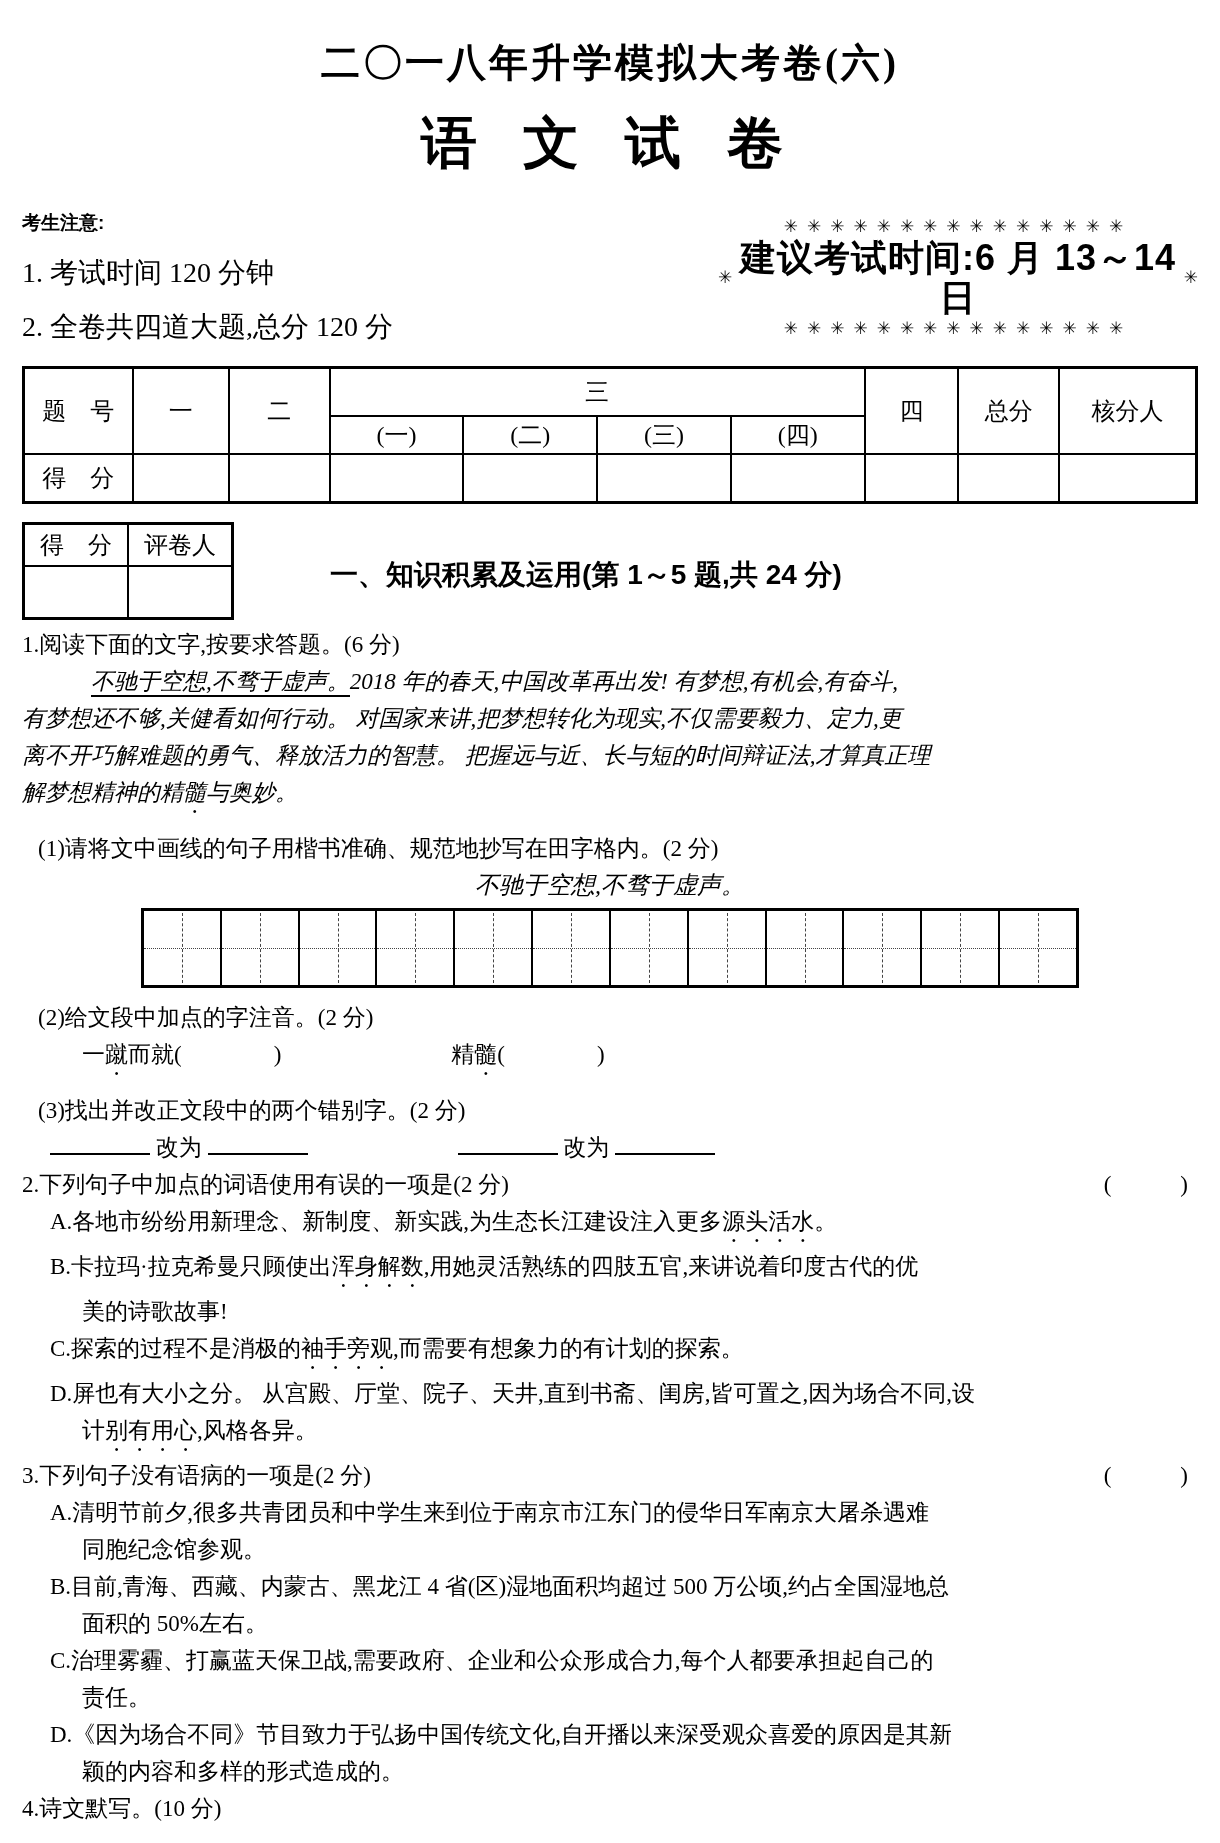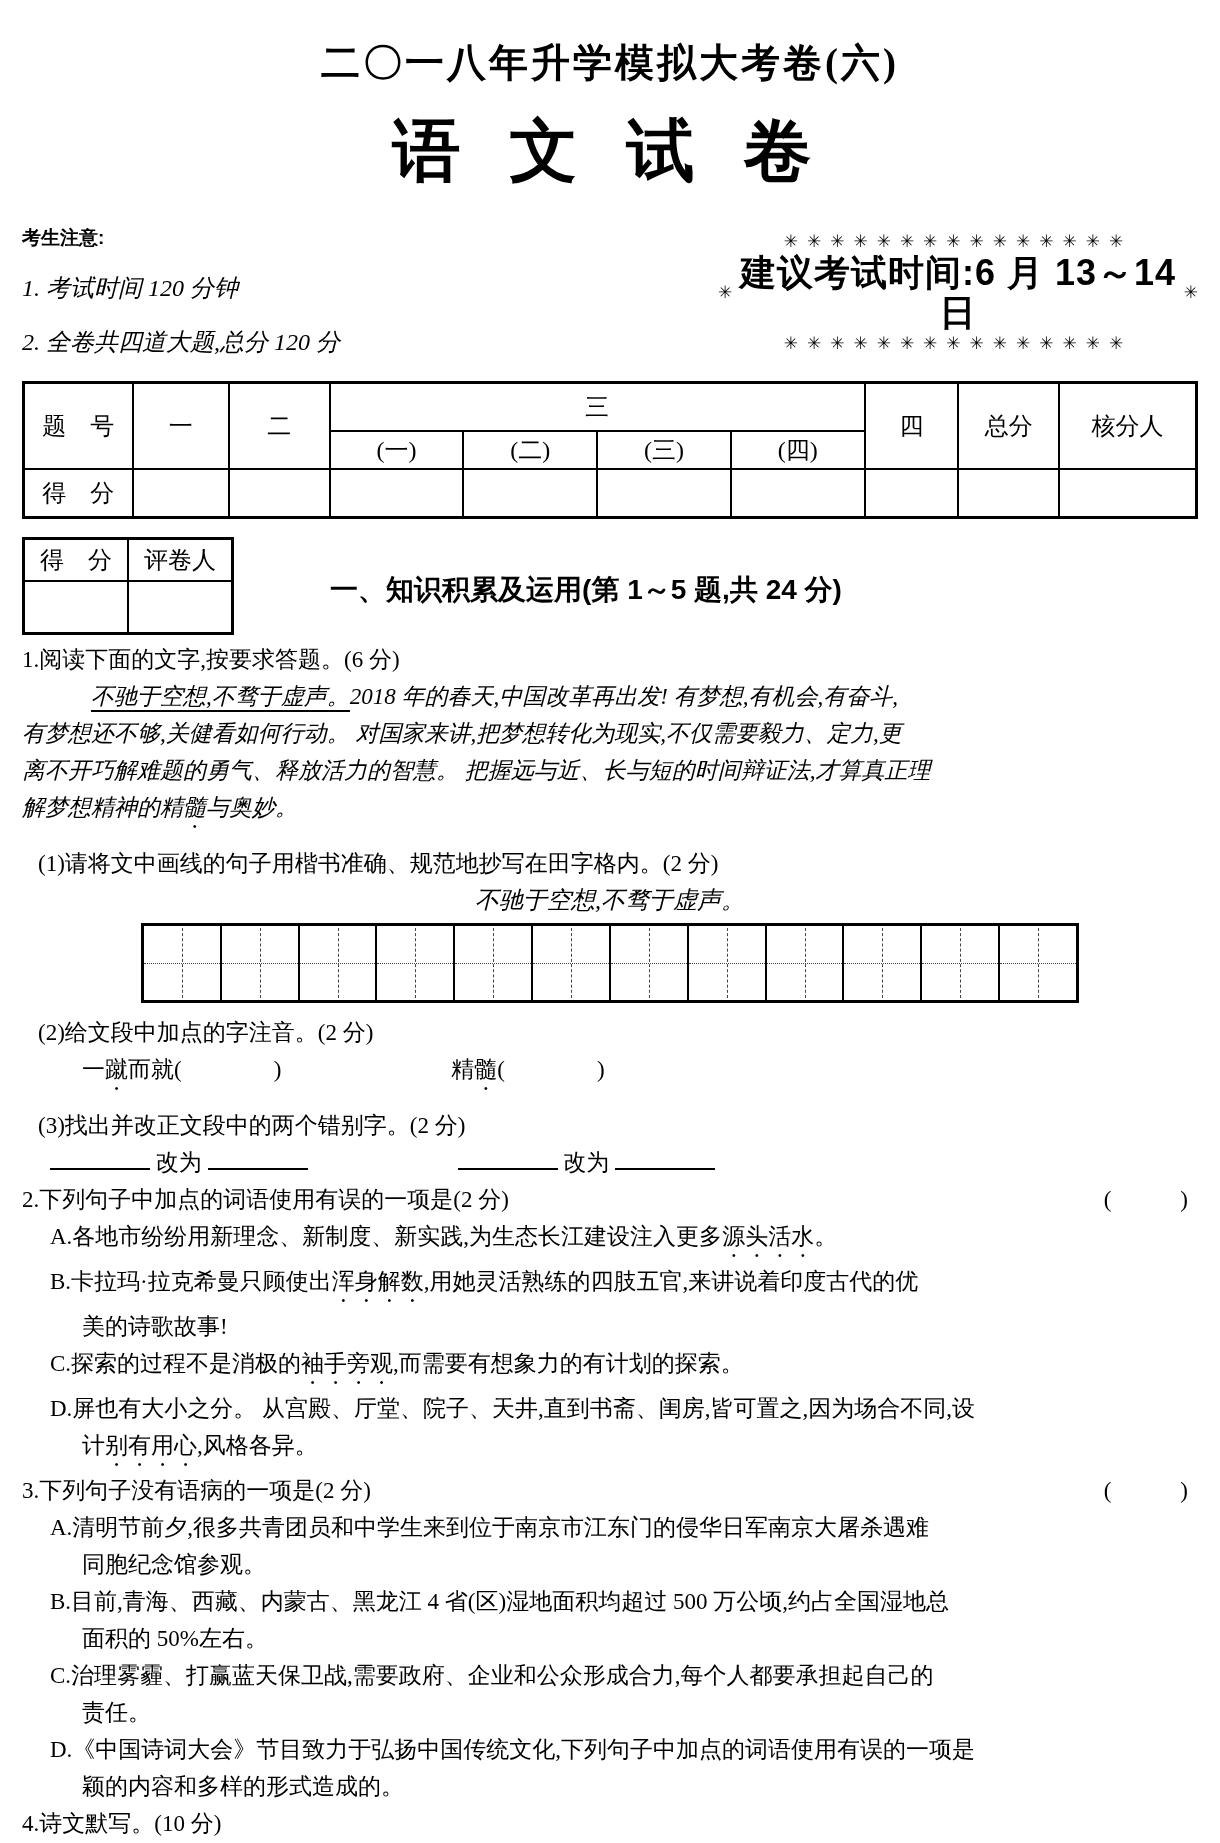--- a/index.html
+++ b/index.html
@@ -4,26 +4,26 @@
 <style>
   html,body{margin:0;padding:0;background:#e8e8e8;}
   .page{
     width:1220px;height:1843px;margin:0 auto;background:#ffffff;color:#000;
     box-sizing:border-box;padding:26px 22px 0 22px;overflow:hidden;
     font-family:"Liberation Serif","DejaVu Serif",serif;font-size:23px;
   }
   .sans{font-family:"Liberation Sans","DejaVu Sans",sans-serif;}
 
   .main-title{text-align:center;font-size:39px;font-weight:bold;letter-spacing:3px;margin:10px 0 0 0;}
-  .sub-title{text-align:center;font-size:68px;font-weight:bold;letter-spacing:16px;margin:16px 0 18px 0;}
+  .sub-title{text-align:center;font-size:56px;font-weight:bold;letter-spacing:16px;margin:16px 0 18px 0;}
 
   .top-row{display:flex;align-items:flex-start;}
   .notice{flex:1;}
   .notice-heading{font-weight:bold;font-size:19px;line-height:46px;}
-  .notice-item{font-size:24px;line-height:54px;font-style:italic;}
+  .notice-item{font-size:28px;line-height:54px;}
   .banner{width:480px;text-align:center;margin-top:16px;}
   .orn-row{font-size:17px;letter-spacing:9px;line-height:22px;white-space:nowrap;overflow:hidden;}
   .orn-mid{display:flex;align-items:center;justify-content:space-between;line-height:40px;}
   .orn-side{font-size:17px;}
   .banner-text{font-weight:bold;font-size:36px;letter-spacing:1px;}
 
   table.score-table{width:100%;border-collapse:collapse;margin-top:12px;border:3px solid #000;}
   table.score-table td{border:2px solid #000;text-align:center;font-size:24px;padding:0;}
   tr.r1 td{height:46px;}
   tr.r2 td{height:36px;}
@@ -198,21 +198,21 @@
       <div class="tline stem flexline">
         <span class="runs"><span>3.下列句子没有语病的一项是(2 分)</span></span>
         <span class="bracket">(　　　)</span>
       </div>
       <div class="tline opt"><span class="runs"><span>A.清明节前夕,很多共青团员和中学生来到位于南京市江东门的侵华日军南京大屠杀遇难</span></span></div>
       <div class="tline cont"><span class="runs"><span>同胞纪念馆参观。</span></span></div>
       <div class="tline opt"><span class="runs"><span>B.目前,青海、西藏、内蒙古、黑龙江 4 省(区)湿地面积均超过 500 万公顷,约占全国湿地总</span></span></div>
       <div class="tline cont"><span class="runs"><span>面积的 50%左右。</span></span></div>
       <div class="tline opt"><span class="runs"><span>C.治理雾霾、打赢蓝天保卫战,需要政府、企业和公众形成合力,每个人都要承担起自己的</span></span></div>
       <div class="tline cont"><span class="runs"><span>责任。</span></span></div>
-      <div class="tline opt"><span class="runs"><span>D.《中国诗词大会》节目致力于弘扬中国传统文化,下列句子中加点的词语使用有误的一项是</span></span></div>
+      <div class="tline opt"><span class="runs"><span>D.《因为场合不同》节目致力于弘扬中国传统文化,自开播以来深受观众喜爱的原因是其新</span></span></div>
       <div class="tline cont"><span class="runs"><span>颖的内容和多样的形式造成的。</span></span></div>
     </div>
   <div>
       <div class="tline stem"><span class="runs"><span>4.诗文默写。(10 分)</span></span></div>
       <div class="tline opt"></div>
     </div>
 
 </div>
 
 </body></html>

